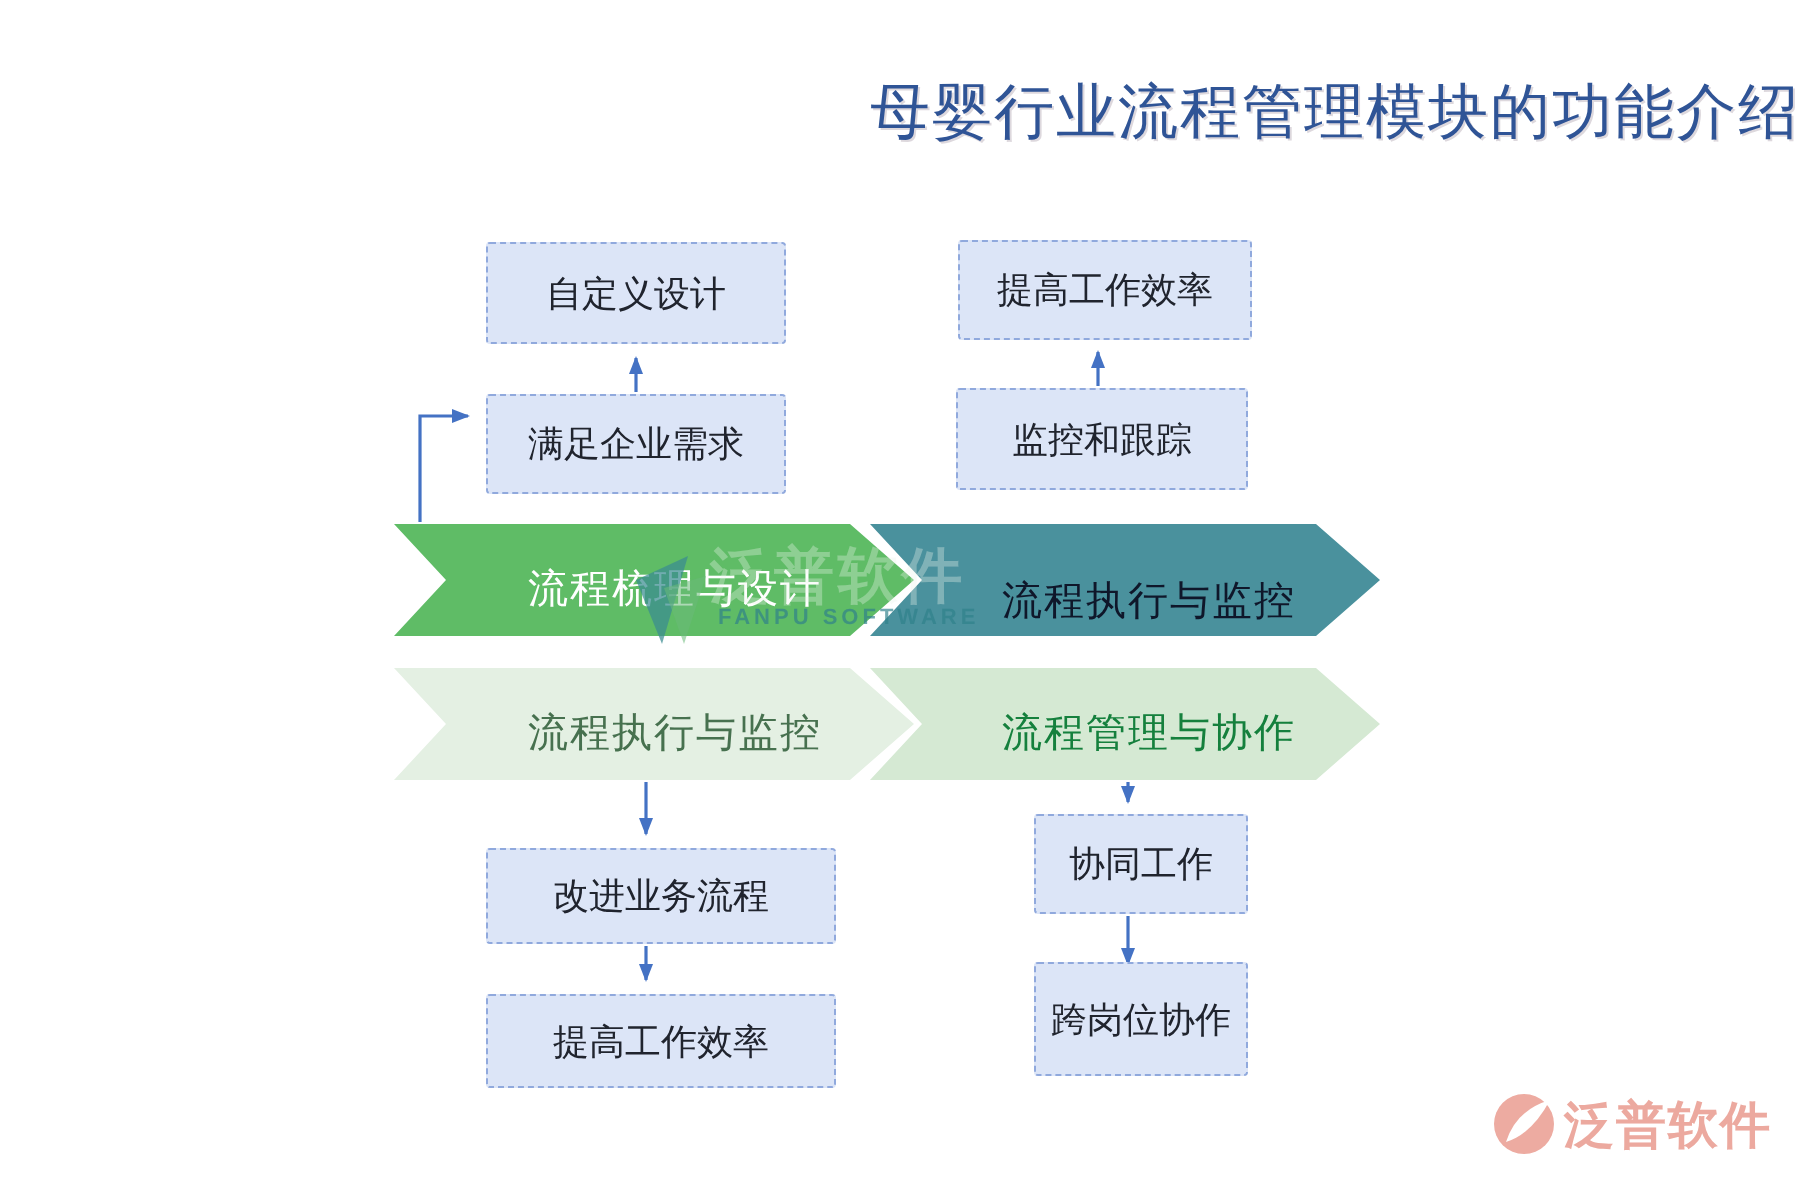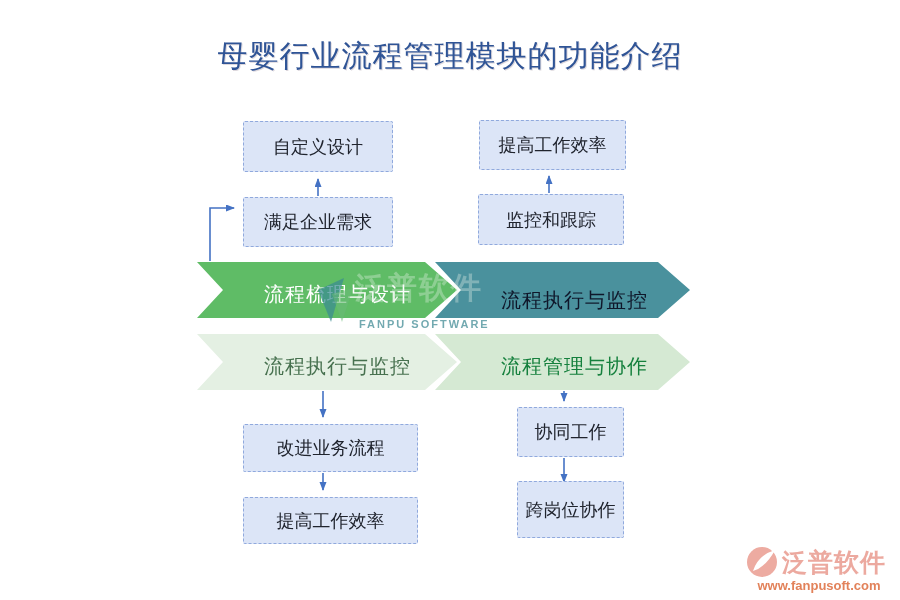--- a/index.html
+++ b/index.html
@@ -3,21 +3,21 @@
 <meta charset="utf-8">
 <style>
   html,body{margin:0;padding:0;}
   body{
     width:900px;height:600px;position:relative;background:#ffffff;overflow:hidden;
     font-family:"Liberation Serif","DejaVu Serif",serif;
   }
   .abs{position:absolute;}
   
   .title{
-    left:0;right:0;top:36px;text-align:center;
+    left:0;right:0;top:36px;text-align:right;
     font-size:30px;letter-spacing:1px;color:#2f5496;
     text-shadow:1px 1px 0 rgba(120,100,120,0.25);
     white-space:nowrap;
   }
   
   .box{
     background:#dce5f7;
     border:1.5px dashed #90a9dd;
     border-radius:2px;
     display:flex;align-items:center;justify-content:center;
@@ -46,21 +46,21 @@
   .watermark{left:317px;top:272px;width:170px;height:52px;pointer-events:none;}
   .wm-brand{
     position:absolute;left:38px;top:-4px;
     font-size:30px;font-weight:bold;letter-spacing:2px;
     color:rgba(235,243,235,0.34);white-space:nowrap;
   }
   .wm-sub{
     position:absolute;left:42px;top:31px;
     font-size:11px;font-weight:bold;letter-spacing:2px;
     font-family:"Liberation Sans","DejaVu Sans",sans-serif;
-    color:rgba(47,128,138,0.68);white-space:nowrap;margin-top:15px;
+    color:rgba(47,128,138,0.68);white-space:nowrap;
   }
   
   .logo{left:744px;top:544px;width:150px;}
   .logo-row{display:flex;align-items:center;}
   .logo-brand{
     font-size:25px;font-weight:bold;color:#eca99f;
     letter-spacing:1px;margin-left:2px;white-space:nowrap;
   }
   .logo-url{
     font-size:13px;font-weight:bold;color:#e2825a;
@@ -121,14 +121,13 @@
 </div>
 
 <div class="abs logo">
   <div class="logo-row">
     <svg width="36" height="36">
       <circle cx="18" cy="18" r="15" fill="#edaba1"></circle>
       <path d="M9,27 Q14,11 31,6 Q22,23 9,27 Z" fill="#ffffff"></path>
     </svg>
     <span class="logo-brand">泛普软件</span>
   </div>
-  <div class="logo-url">www.fanpusoft.com</div>
 </div>
 
 </body></html>

